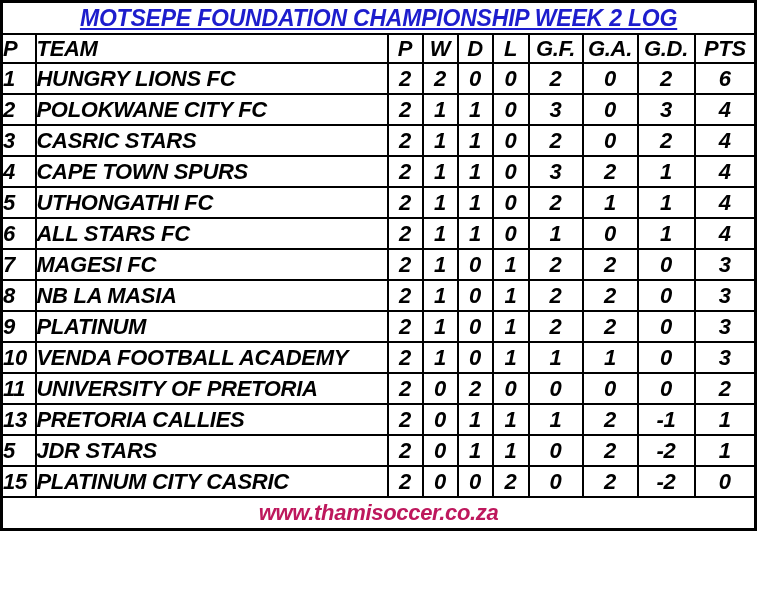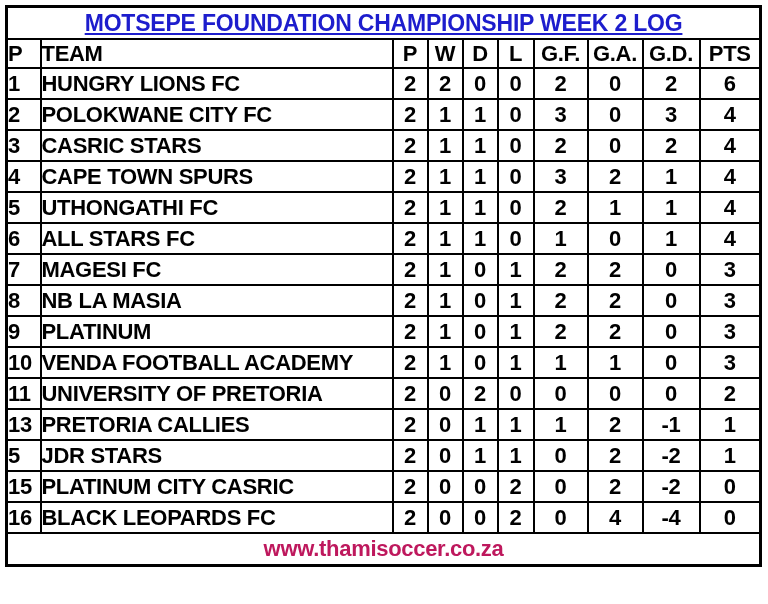--- a/index.html
+++ b/index.html
@@ -7,21 +7,21 @@
     padding: 0;
     background: #FFFFFF;
     width: 768px;
     height: 604px;
     font-family: "Liberation Sans", sans-serif;
   }
   .page {
     box-sizing: border-box;
     width: 768px;
     height: 604px;
-    padding: 5px;
+    font-style: italic;
   }
   table.log-table {
     border-collapse: collapse;
     width: 757px;
     table-layout: fixed;
     border: 3px solid #000000;
   }
   table.log-table td, table.log-table th {
     border: 2px solid #000000;
     font-weight: bold;
@@ -257,32 +257,20 @@
           <td class="c-team">PLATINUM CITY CASRIC</td>
           <td class="c-stat">2</td>
           <td class="c-stat">0</td>
           <td class="c-stat">0</td>
           <td class="c-stat">2</td>
           <td class="c-stat">0</td>
           <td class="c-stat">2</td>
           <td class="c-stat">-2</td>
           <td class="c-stat">0</td>
         </tr>
-        <tr class="data-row">
-          <td class="c-pos">16</td>
-          <td class="c-team">BLACK LEOPARDS FC</td>
-          <td class="c-stat">2</td>
-          <td class="c-stat">0</td>
-          <td class="c-stat">0</td>
-          <td class="c-stat">2</td>
-          <td class="c-stat">0</td>
-          <td class="c-stat">4</td>
-          <td class="c-stat">-4</td>
-          <td class="c-stat">0</td>
-        </tr>
       </tbody>
     <tfoot>
       <tr class="footer-row">
         <td colspan="10">
           <span class="footer-link">www.thamisoccer.co.za</span>
         </td>
       </tr>
     </tfoot>
   </table>
 </div>

